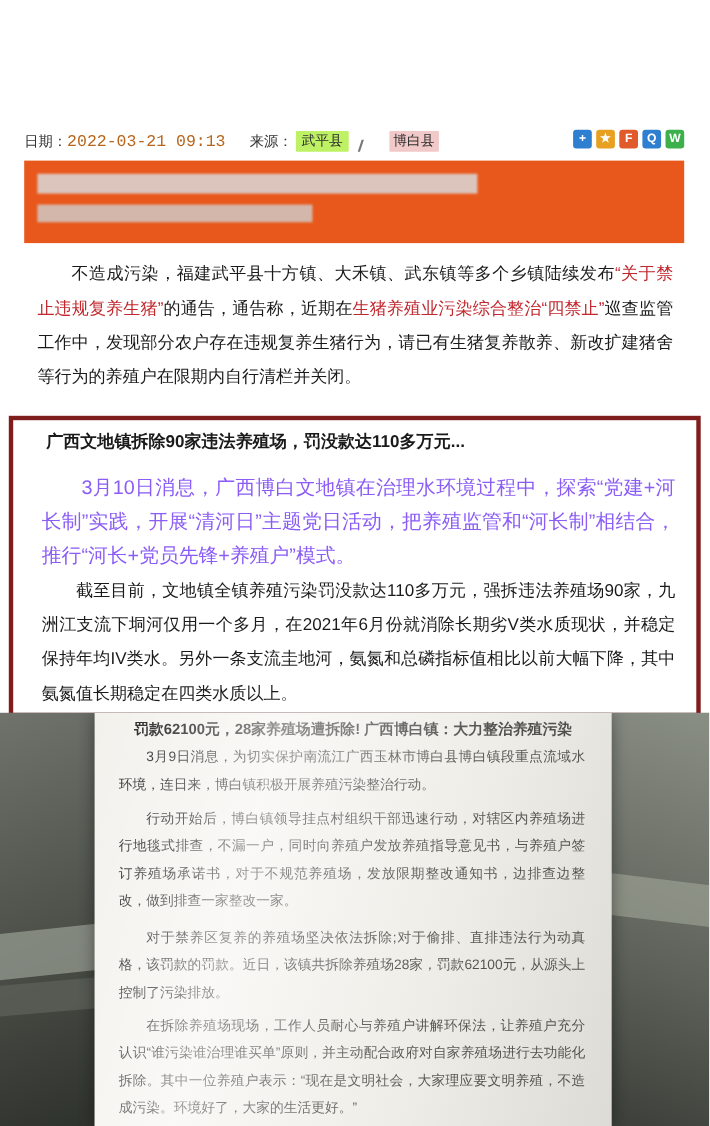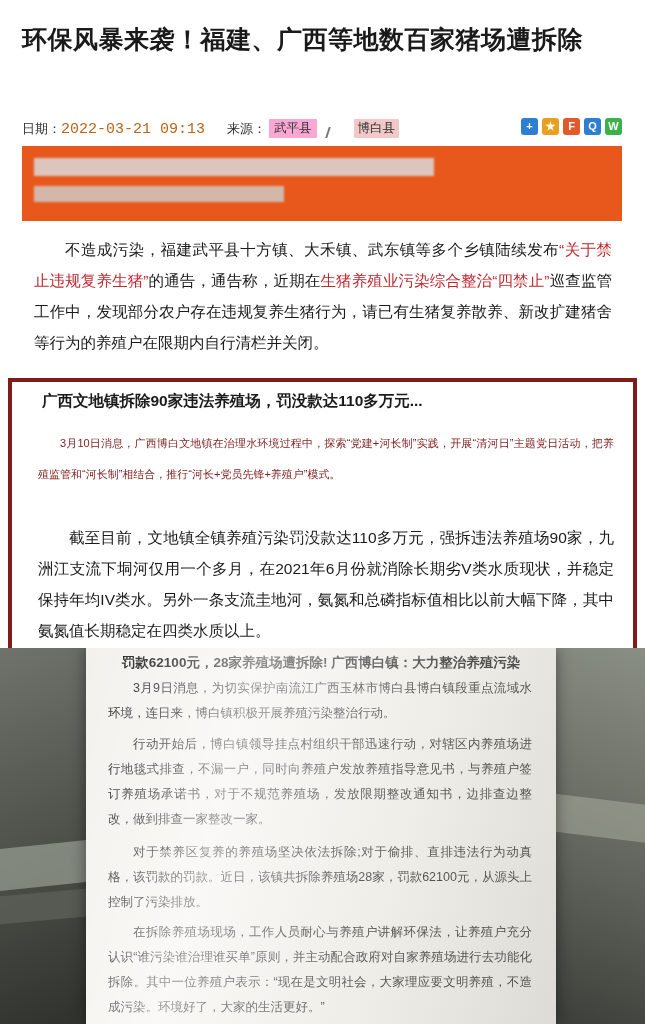--- a/index.html
+++ b/index.html
@@ -46,21 +46,21 @@
   .meta-date {
     color: #b8651b;
     margin-left: 0;
     font-family: "Liberation Mono", monospace;
     font-size: 15px;
   }
   .meta-sep { display: inline-block; width: 22px; }
   .meta-source-label { color: #333; }
   .meta-src-box {
     display: inline-block;
-    background: #f9a8d4;
+    background: #bef264;
     color: #2e2e2e;
     padding: 1px 5px;
     margin-left: 3px;
     font-size: 12.5px;
     border-radius: 1px;
   }
   .meta-src-box2 {
     display: inline-block;
     background: #f2c9c9;
     color: #2e2e2e;
@@ -164,23 +164,23 @@
     width: 560px;
     font-size: 15.5px;
     font-weight: bold;
     color: #1a1a1a;
   }
   .yb-p1 {
     position: absolute;
     left: 26px;
     top: 46px;
     width: 576px;
-    font-size: 11px;
+    font-size: 18px;
     line-height: 31px;
-    color: #7f1d1d;
+    color: #8b5cf6;
     text-align: justify;
     text-indent: 2em;
   }
   .yb-p2 {
     position: absolute;
     left: 26px;
     top: 140px;
     width: 576px;
     font-size: 15.5px;
     line-height: 31px;
@@ -274,21 +274,20 @@
   #pp1 { top: 28px; }
   #pp2 { top: 84px; }
   #pp3 { top: 192px; }
   #pp4 { top: 272px; }
 </style>
 </head>
 <body>
 
 <div class="page">
 
-  <div class="title">环保风暴来袭！福建、广西等地数百家猪场遭拆除</div>
 
   <div class="meta-row">
     <span class="meta-label">日期：</span>
     <span class="meta-date">2022-03-21 09:13</span>
     <span class="meta-sep"></span>
     <span class="meta-source-label">来源：</span>
     <span class="meta-src-box">武平县</span>
     <span class="meta-tick"></span>
     <span class="meta-src-box2">博白县</span>
 

